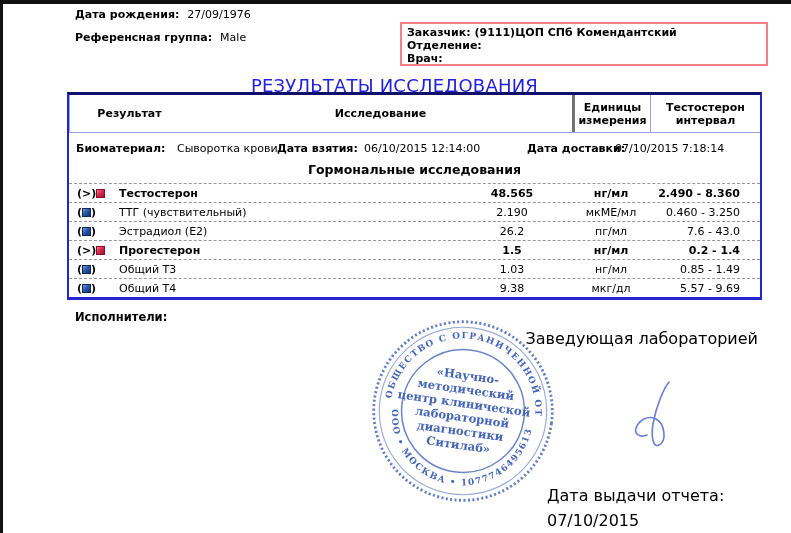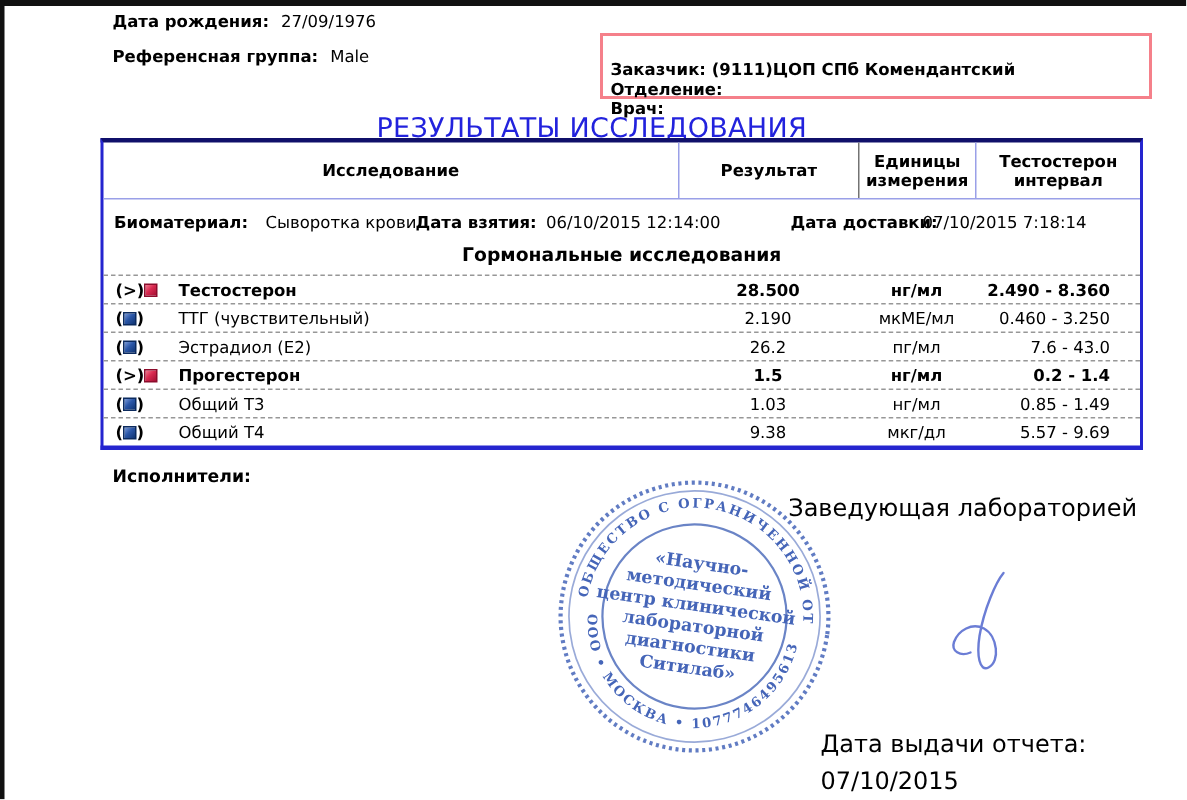--- a/index.html
+++ b/index.html
@@ -10,41 +10,41 @@
   .edge-top{position:absolute;left:0;top:0;width:791px;height:4px;background:#111;}
   .edge-left{position:absolute;left:0;top:0;width:3px;height:533px;background:#111;}
 
   .hdr-left{position:absolute;left:75px;top:8px;font-size:11px;line-height:13px;}
   .hdr-row{margin-bottom:10px;white-space:nowrap;}
   .lbl{font-weight:bold;}
   .val{margin-left:8px;}
 
   .customer-box{
     position:absolute;left:400px;top:22px;width:368px;height:44px;box-sizing:border-box;
-    border:2px solid #f5808a;padding:16px 5px;font-size:11px;font-weight:bold;line-height:13px;
+    border:2px solid #f5808a;padding:2px 5px;font-size:11px;font-weight:bold;line-height:13px;
   }
 
   .title{
     position:absolute;left:47px;top:75px;width:695px;text-align:center;
     color:#2222dd;font-size:18px;letter-spacing:0.2px;
   }
 
   .rtable{
     position:absolute;left:67px;top:92px;width:695px;box-sizing:border-box;
     border:2px solid #2525cf;border-top:3px solid #10106a;border-bottom:3px solid #2525cf;
     font-size:11px;
   }
   .thead{display:flex;height:37px;border-bottom:1px solid #9aa0e8;}
   .th{
     display:flex;align-items:center;justify-content:center;text-align:center;
     font-weight:bold;box-sizing:border-box;padding:0 4px;line-height:13px;
   }
   .th1{width:383px;}
   .th2{width:120px;border-left:1px solid #9aa0e8;}
-  .th3{width:78px;border-left:1px solid #737373;text-align:center;}
+  .th3{width:78px;border-left:3px solid #737373;text-align:center;}
   .th4{width:110px;border-left:1px solid #9aa0e8;}
 
   .bio-row{position:relative;height:27px;}
   .bio-row span{position:absolute;top:9px;white-space:nowrap;}
   .bio-l1{left:7px;font-weight:bold;}
   .bio-v1{left:108px;}
   .bio-l2{left:208px;font-weight:bold;}
   .bio-v2{left:295px;}
   .bio-l3{left:458px;font-weight:bold;}
   .bio-v3{left:546px;}
@@ -95,22 +95,22 @@
   <div class="customer-box">
     <div>Заказчик: (9111)ЦОП СПб Комендантский</div>
     <div>Отделение:</div>
     <div>Врач:</div>
   </div>
 
   <div class="title">РЕЗУЛЬТАТЫ ИССЛЕДОВАНИЯ</div>
 
   <div class="rtable">
     <div class="thead">
+      <div class="th th2">Результат</div>
       <div class="th th1">Исследование</div>
-      <div class="th th2">Результат</div>
       <div class="th th3">Единицы измерения</div>
       <div class="th th4">Тестостерон интервал</div>
     </div>
 
     <div class="bio-row">
       <span class="bio-l1">Биоматериал:</span>
       <span class="bio-v1">Сыворотка крови</span>
       <span class="bio-l2">Дата взятия:</span>
       <span class="bio-v2">06/10/2015 12:14:00</span>
       <span class="bio-l3">Дата доставки:</span>
@@ -120,21 +120,21 @@
     <div class="section-title">Гормональные исследования</div>
 
     <div class="trow row-bold">
       <div class="td-name">
         <span class="flag">
             <span class="paren">(&gt;)</span>
             <span class="sq sq-red"></span>
           </span>
         <span>Тестостерон</span>
       </div>
-      <div class="td-res">28.500</div>
+      <div class="td-res">48.565</div>
       <div class="td-unit">нг/мл</div>
       <div class="td-ref">2.490 - 8.360</div>
     </div>
 
     <div class="trow">
       <div class="td-name">
         <span class="flag">
             <span class="paren">(</span>
             <span class="sq sq-blue"></span>
             <span class="paren">)</span>

